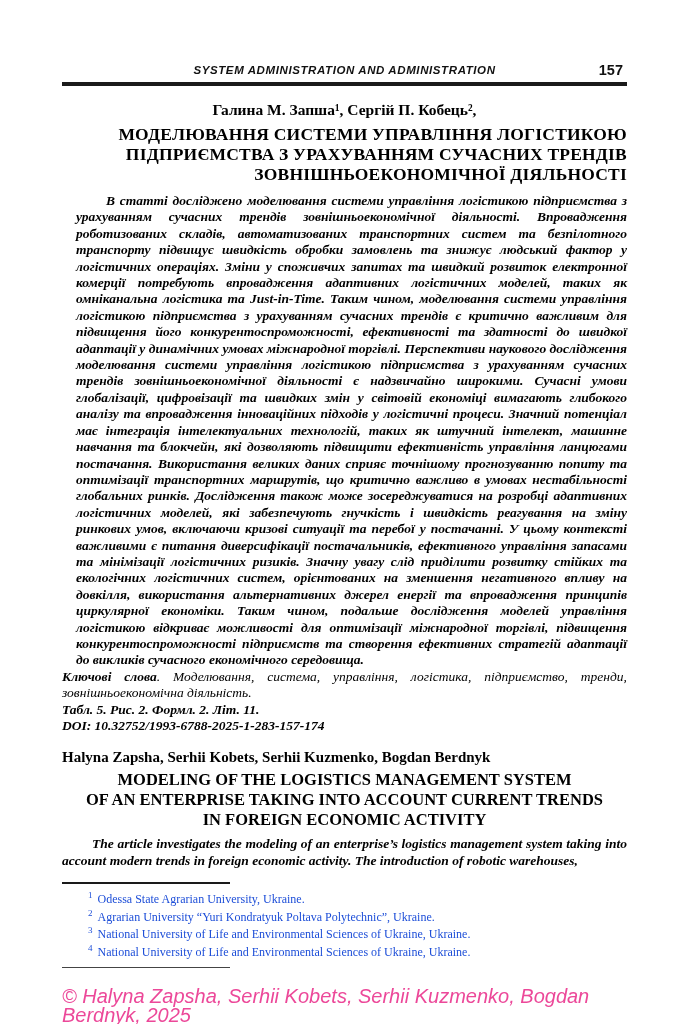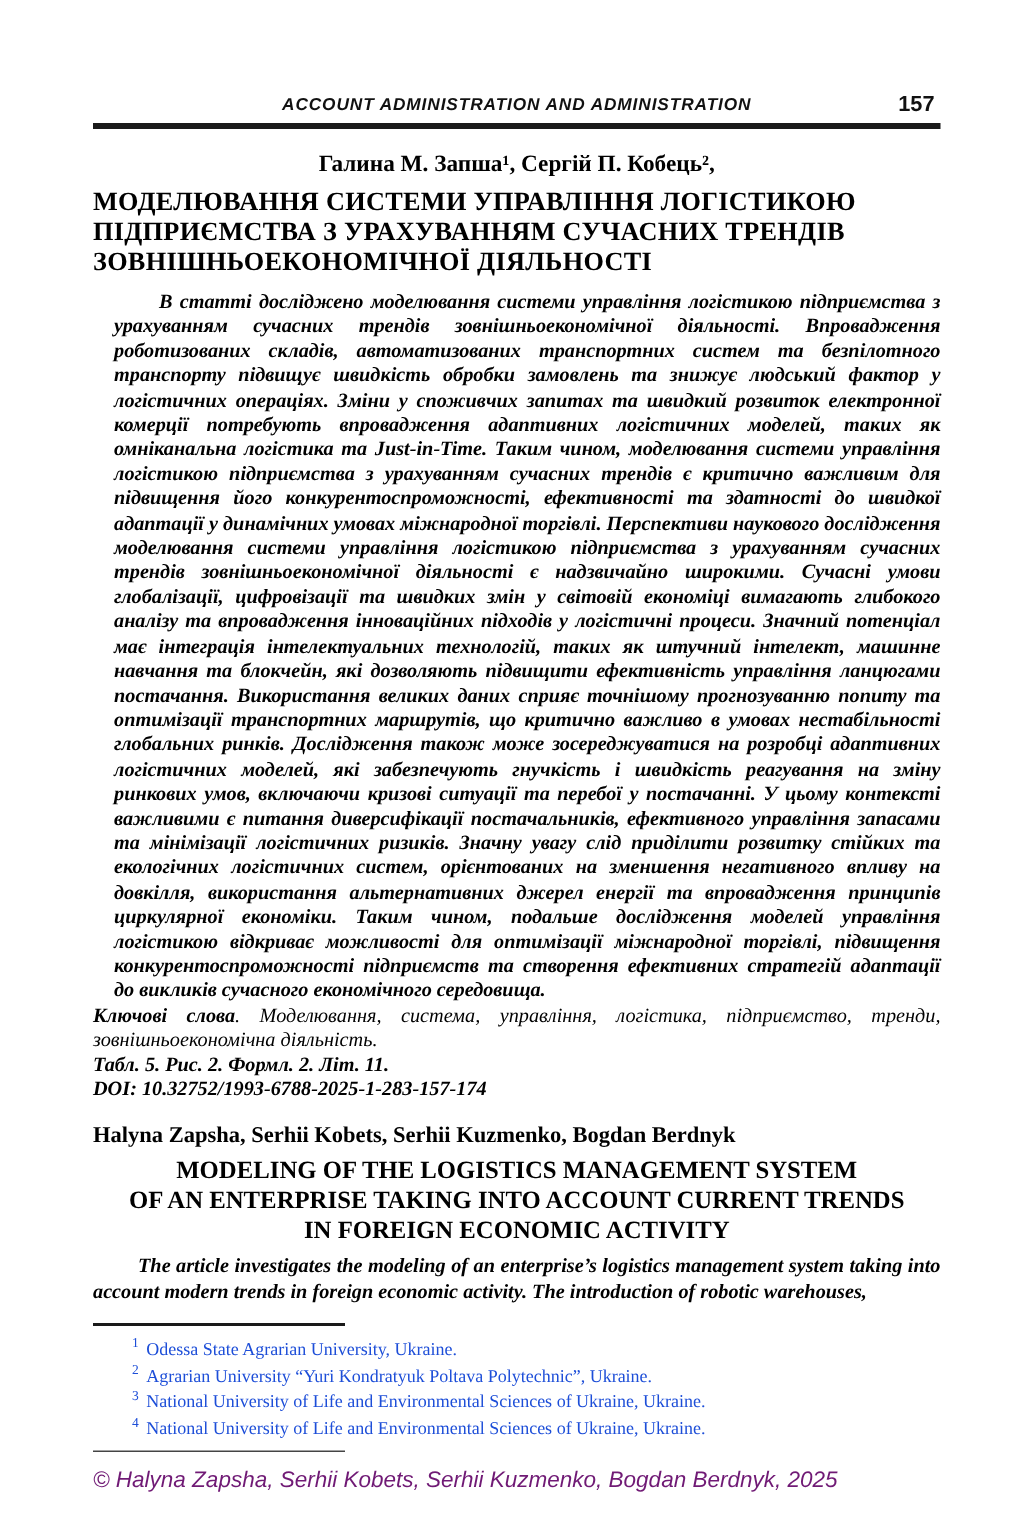--- a/index.html
+++ b/index.html
@@ -41,21 +41,21 @@
   
   .authors-uk {
     margin-top: 13px;
     text-align: center;
     font-weight: bold;
     font-size: 15.5px;
     line-height: 21px;
   }
   .title-uk {
     margin: 4px 0 0 0;
-    text-align: left;
+    text-align: right;
     font-weight: bold;
     font-size: 17.5px;
     line-height: 20px;
     letter-spacing: 0.2px;
   }
   .title-line { white-space: nowrap; }
 
   .abstract {
     margin: 9px 0 0 14px;
     text-align: justify;
@@ -106,35 +106,35 @@
     line-height: 16.4px;
     text-indent: 30px;
   }
 
   
   .footnote-rule { margin-top: 13px; width: 168px; height: 2px; background: #1a1a1a; }
   .footnotes { margin-top: 7px; font-size: 12px; line-height: 17.5px; color: #1d4ed8; margin-left: 26px; }
   .footnote sup { font-size: 9px; vertical-align: super; margin-right: 5px; line-height: 0; }
   .copyright-rule { margin-top: 6px; width: 168px; height: 1px; background: #444444; }
   .copyright {
-    margin-top: 9px;
+    margin-top: 19px;
     font-family: "Liberation Sans", "DejaVu Sans", sans-serif;
     font-style: italic;
-    font-size: 15px;
-    color: #701a75;
+    font-size: 20px;
+    color: #ec4899;
     line-height: 19px;
   }
 </style>
 </head>
 <body>
 
 <div class="page">
 
   <header class="page-header">
-    <div class="journal-title">ACCOUNT ADMINISTRATION AND ADMINISTRATION</div>
+    <div class="journal-title">SYSTEM ADMINISTRATION AND ADMINISTRATION</div>
     <div class="page-number">157</div>
   </header>
   <div class="header-rule"></div>
 
   <div class="authors-uk">
     <div>Галина М. Запша¹, Сергій П. Кобець²,</div>
   </div>
 
   <h1 class="title-uk">
     <div class="title-line">МОДЕЛЮВАННЯ СИСТЕМИ УПРАВЛІННЯ ЛОГІСТИКОЮ</div>

